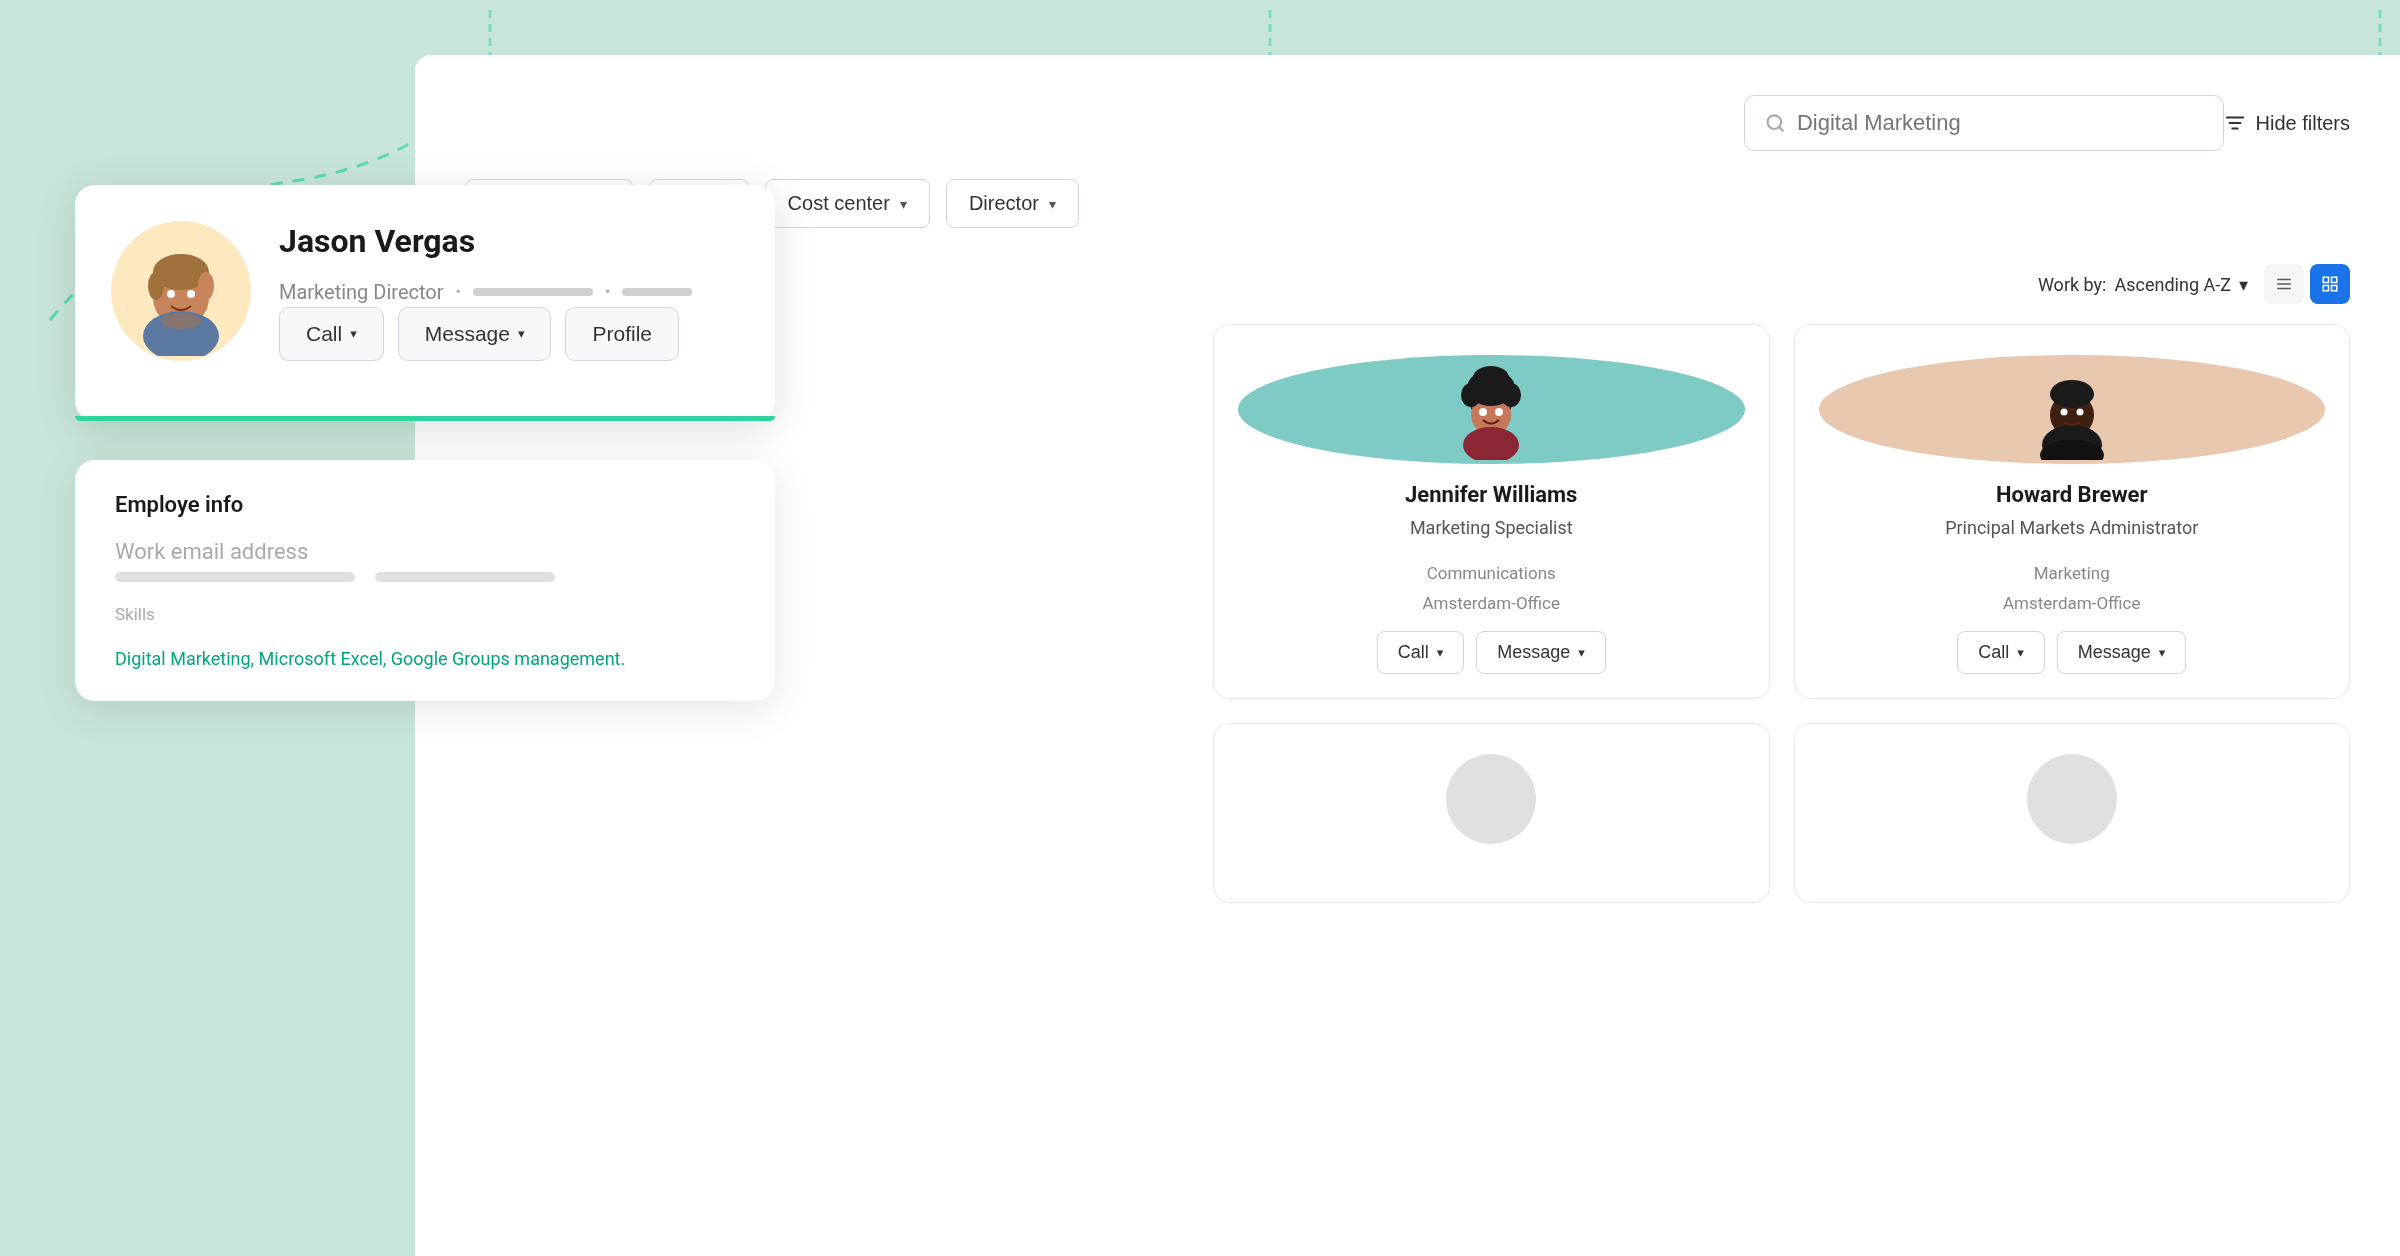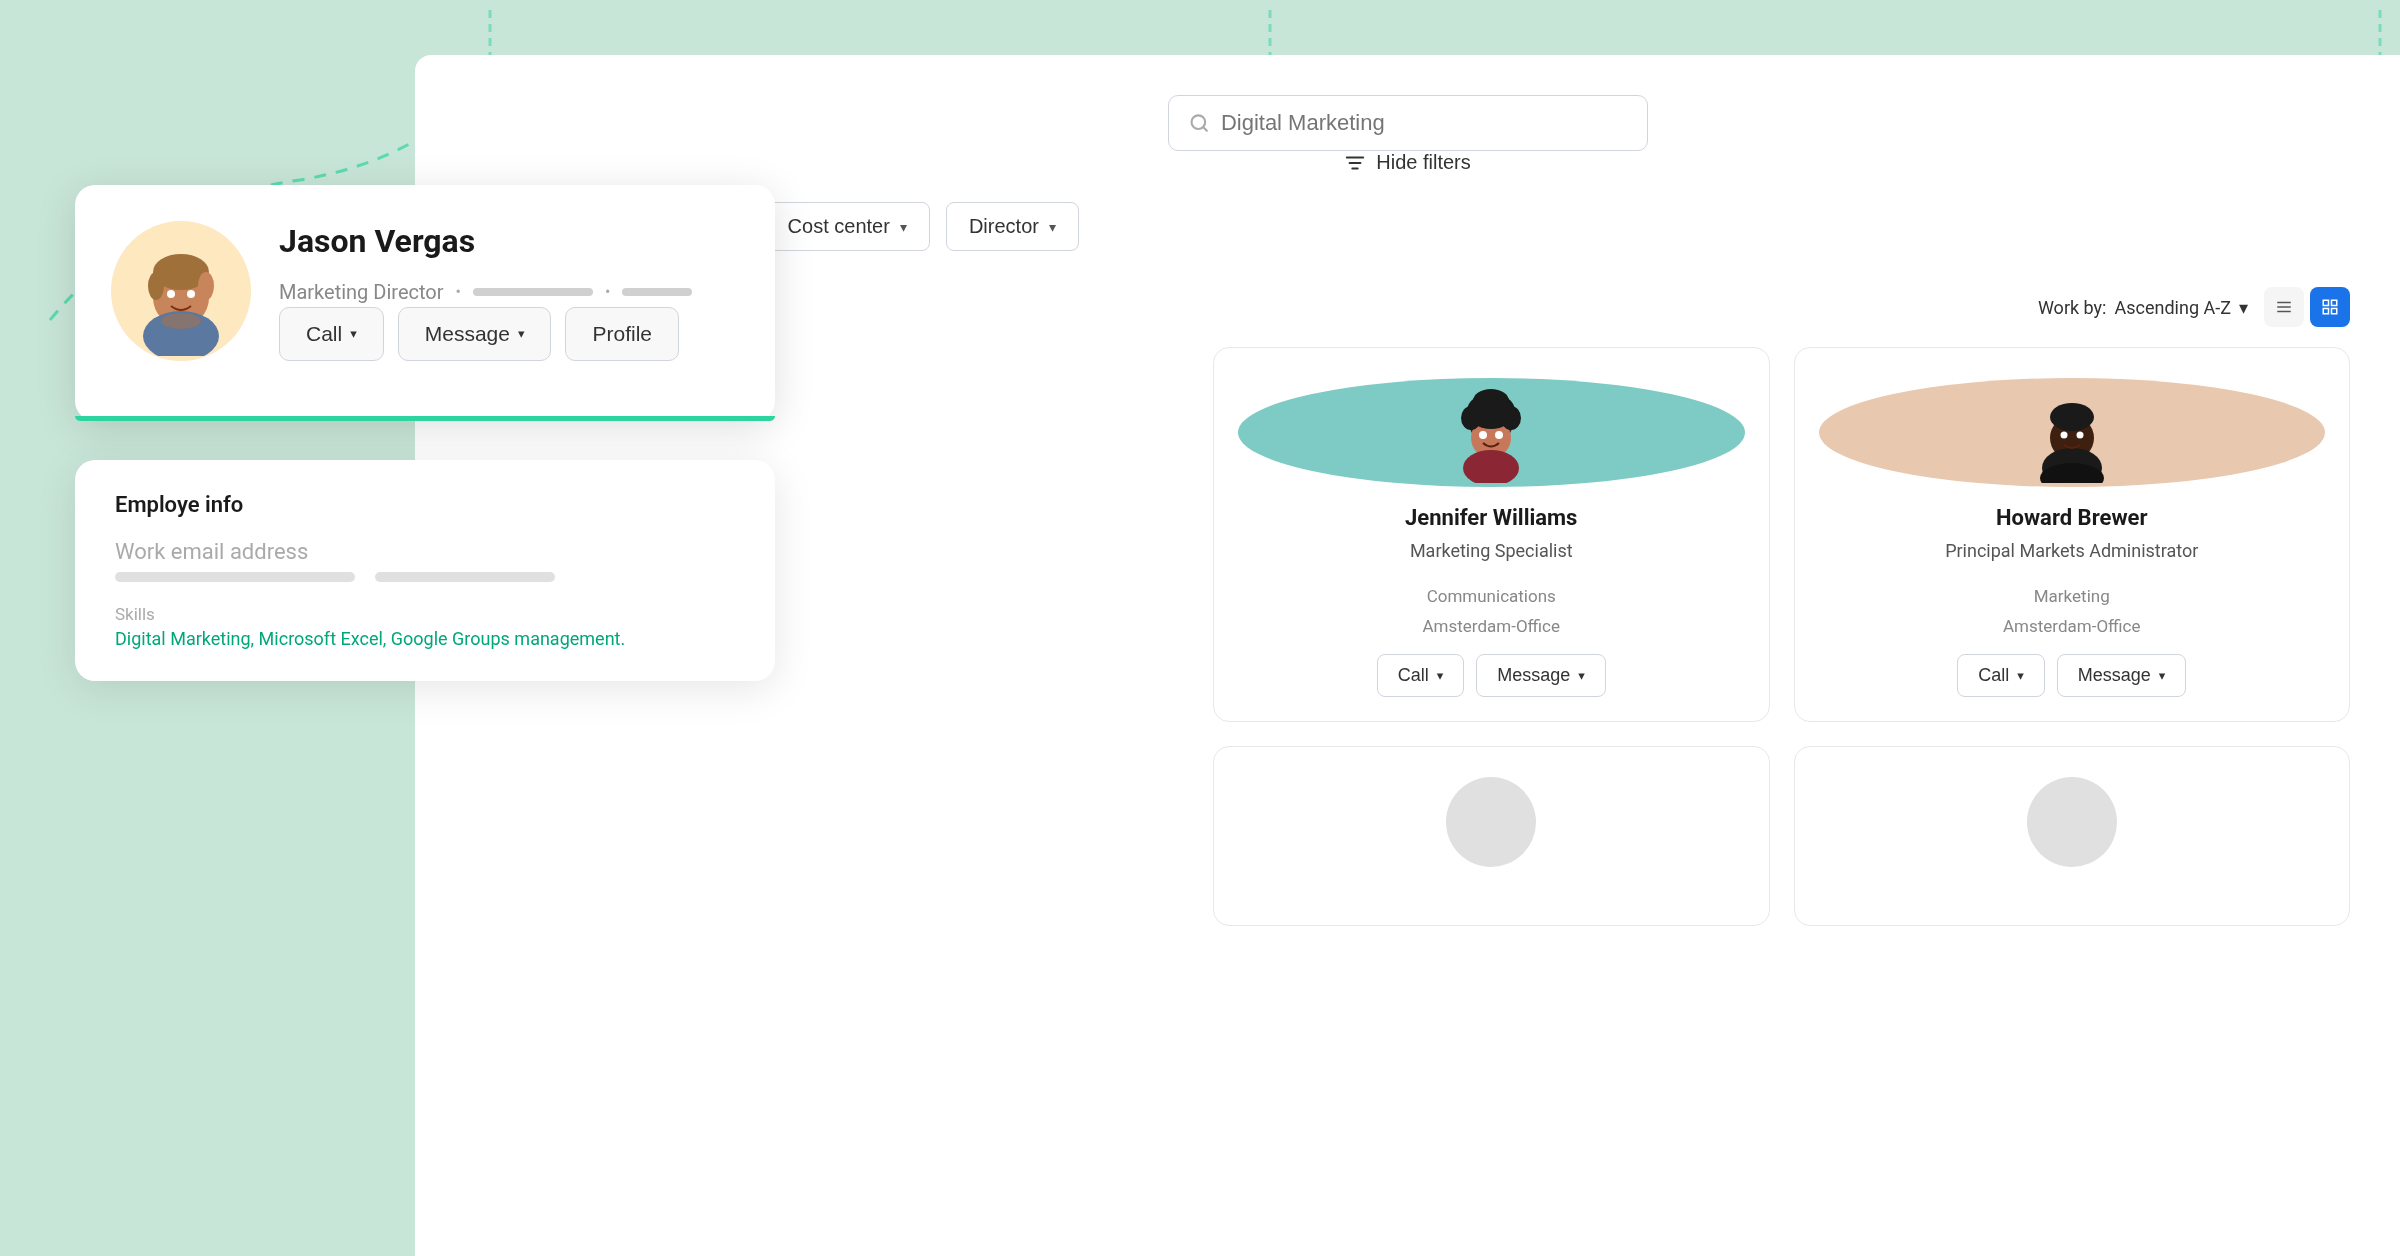--- a/index.html
+++ b/index.html
@@ -30,21 +30,20 @@
       border-radius: 16px 0 0 0;
       padding: 40px 50px;
     }
 
     
     .search-row {
       display: flex;
       align-items: center;
       justify-content: flex-end;
       margin-bottom: 28px;
-      flex-direction: column;
     }
 
     .search-box {
       display: flex;
       align-items: center;
       border: 1.5px solid #d0d5dd;
       border-radius: 10px;
       padding: 14px 20px;
       width: 480px;
       gap: 12px;
@@ -336,21 +335,21 @@
     .info-bar-medium {
       width: 180px;
       height: 10px;
       background: #e0e0e0;
       border-radius: 5px;
     }
 
     .skills-label {
       font-size: 17px;
       color: #aaa;
-      margin-bottom: 4px;
+      margin-bottom: 24px;
     }
 
     .skills-text {
       font-size: 18px;
       color: #00a878;
       font-weight: 400;
     }
 
     
     .profile-card-accent {

